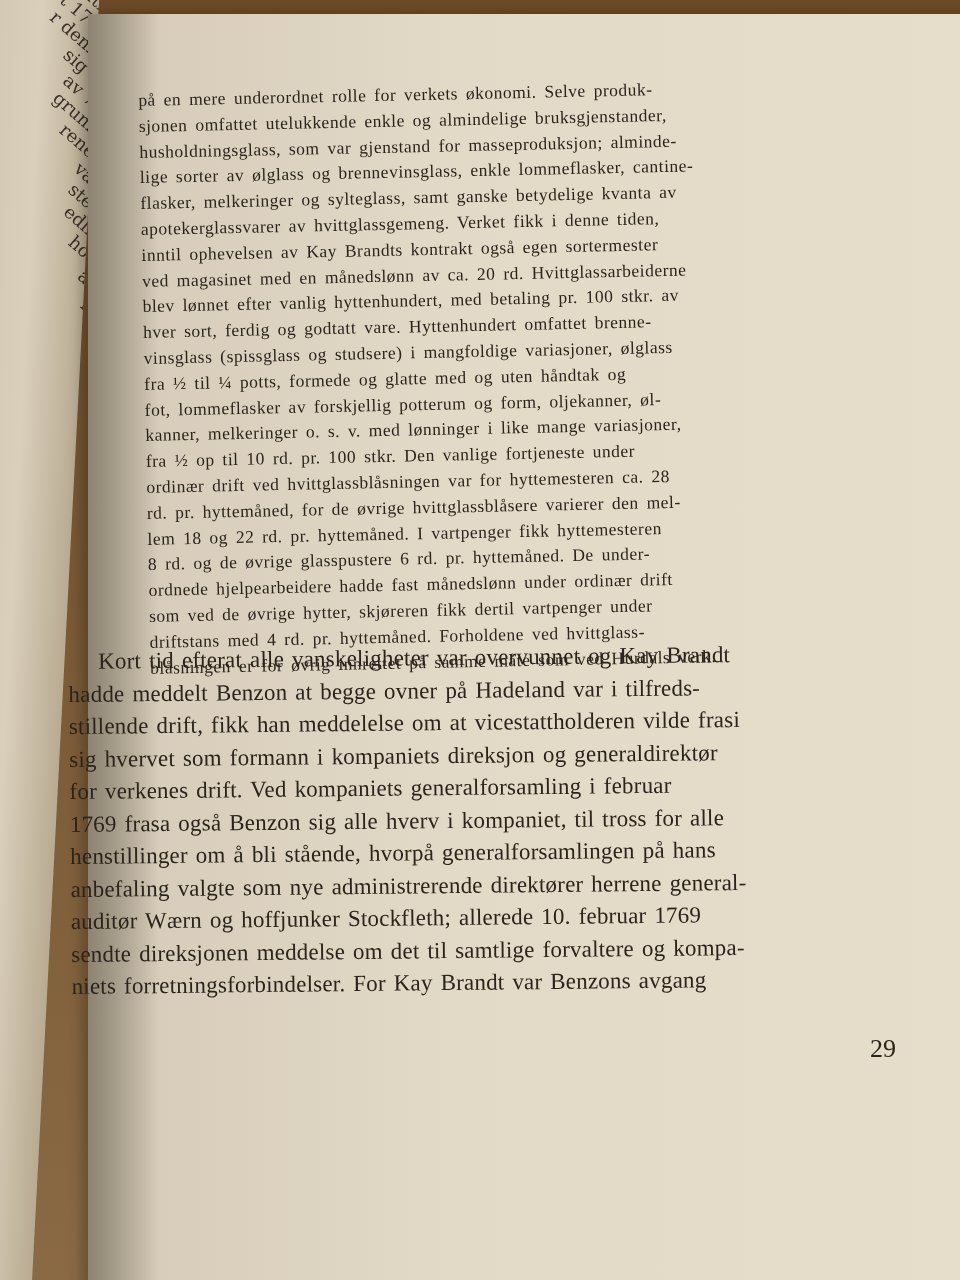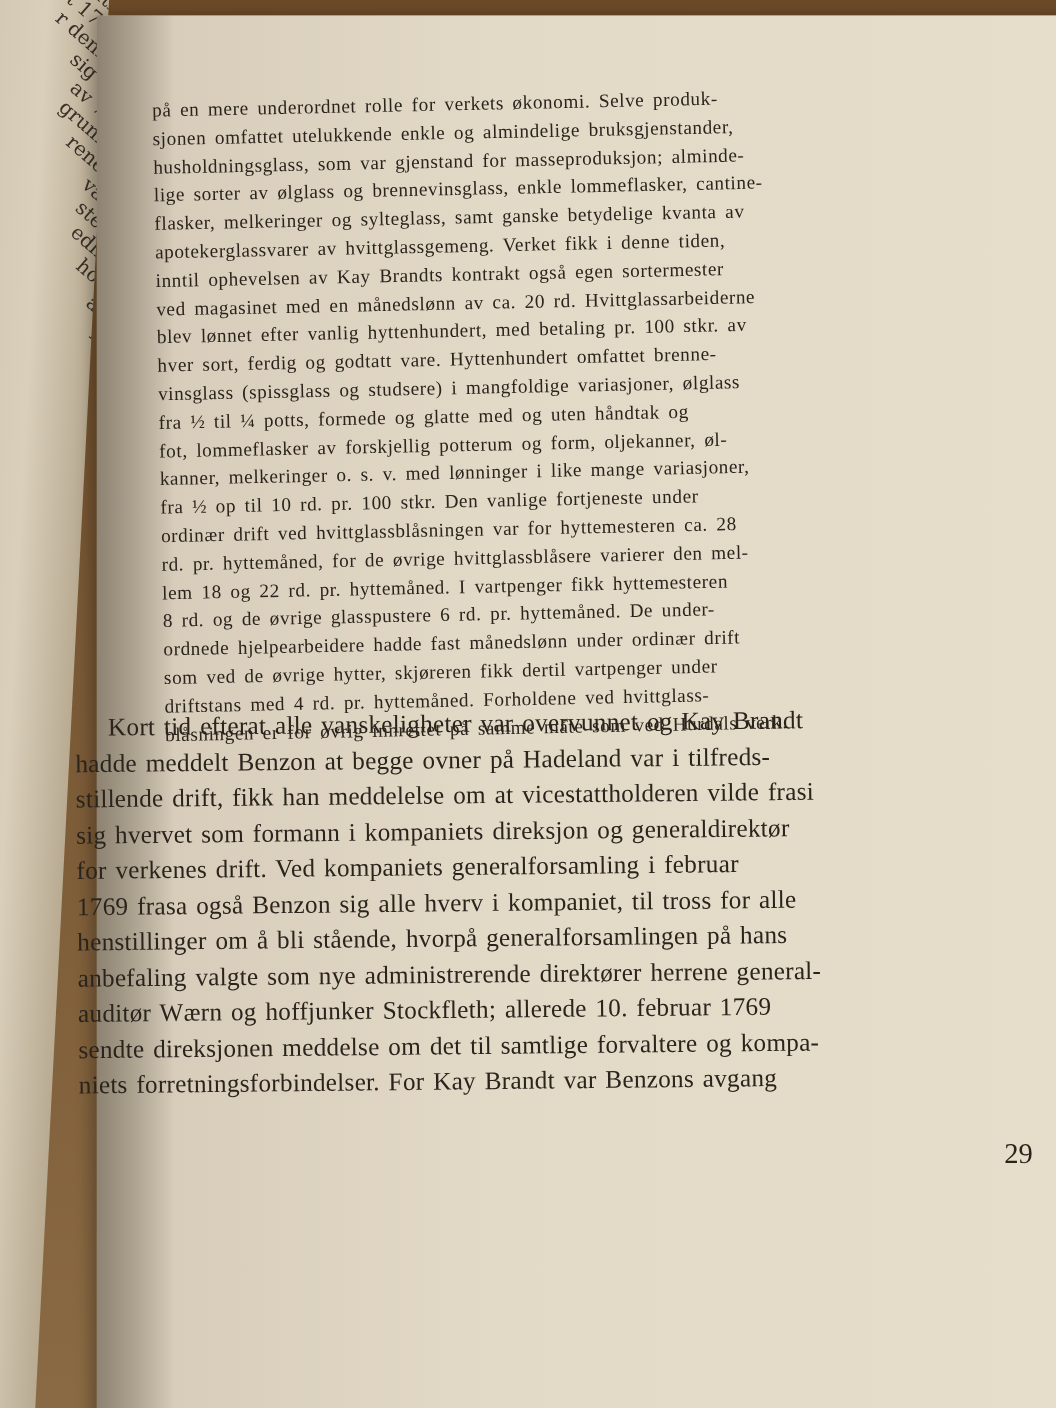--- a/index.html
+++ b/index.html
@@ -96,21 +96,20 @@
       word-spacing: 2px;
     }
     .para-2 .indent { padding-left: 30px; }
     .page-number {
       position: absolute;
       left: 870px;
       top: 1034px;
       font-family: "Liberation Serif", "DejaVu Serif", serif;
       font-size: 26px;
       color: #2b241d;
-      margin-left: 43px;
     }
   </style>
 </head>
 <body>
 
 <div class="scene">
   <div class="left-page">
     <div class="left-fragments">
       <div>r. inntil</div>
       <div>st 1767</div>

